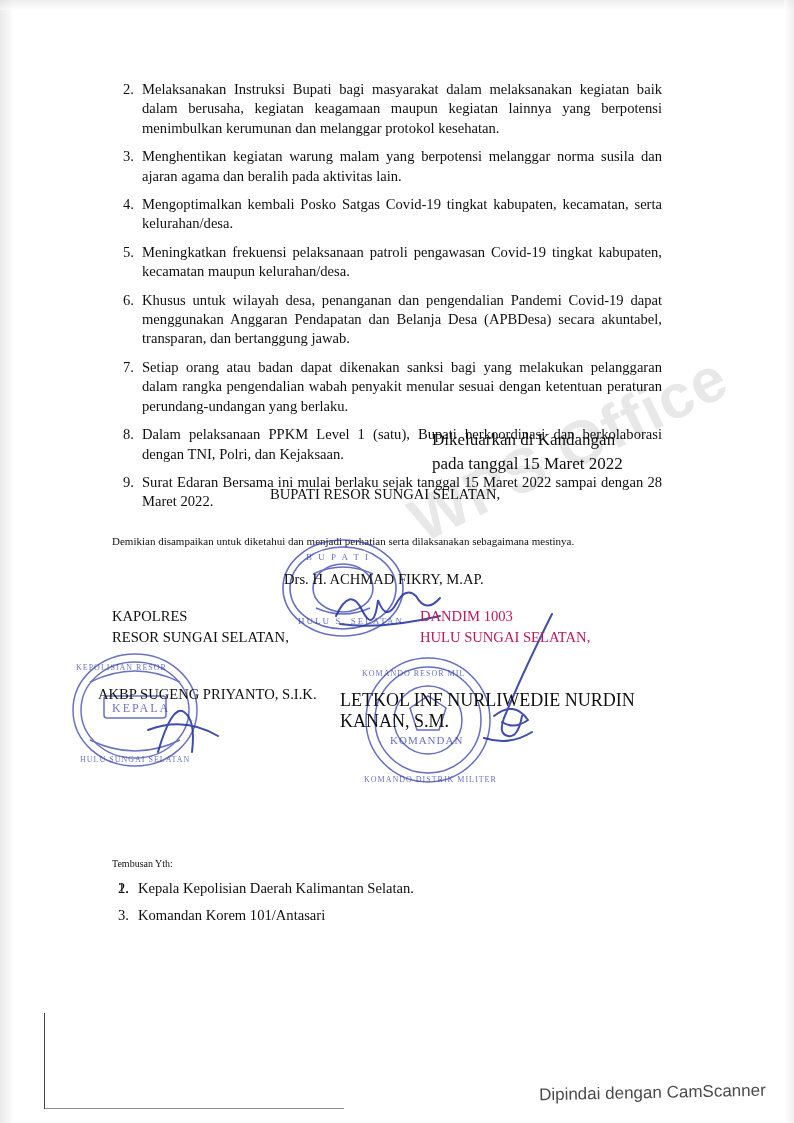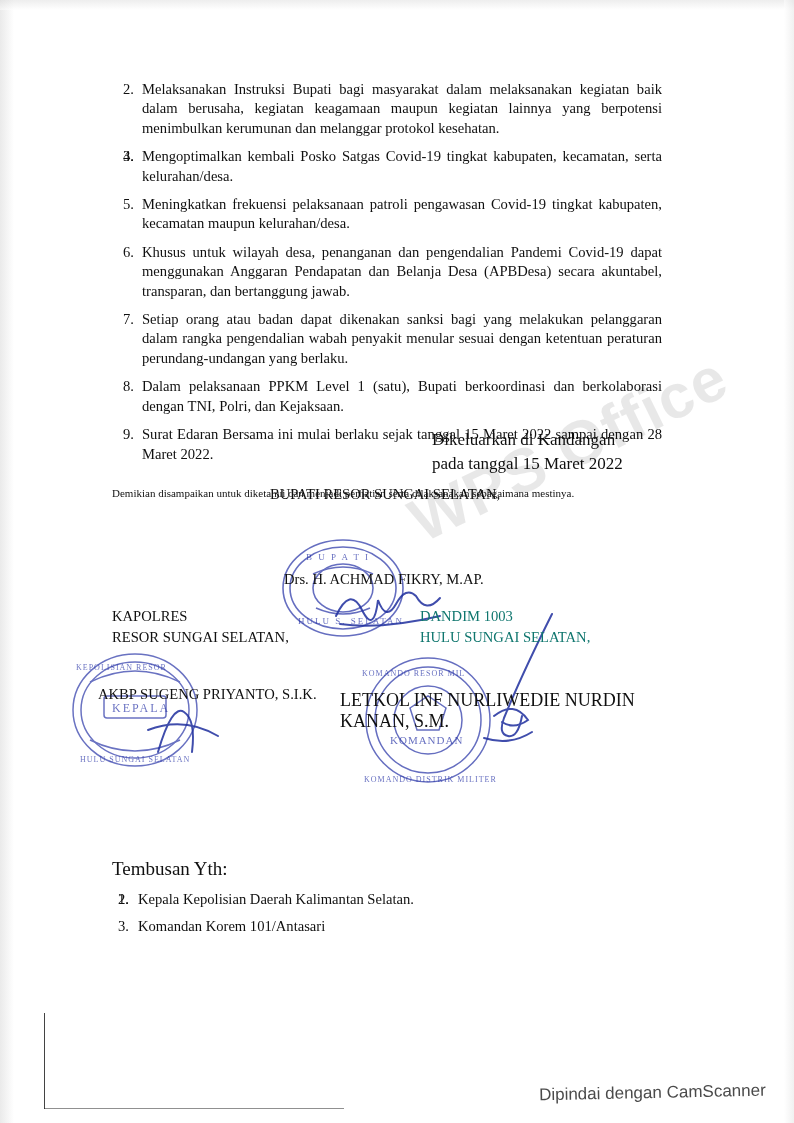--- a/index.html
+++ b/index.html
@@ -142,39 +142,39 @@
     top: 258px;
     font-size: 14.6px;
     color: #101010;
   }
   .right-sign {
     position: absolute;
     left: 308px;
     top: 178px;
     font-size: 14.6px;
     line-height: 1.42;
-    color: #0f766e;
+    color: #be185d;
     white-space: pre-line;
   }
   .right-name {
     position: absolute;
     left: 228px;
     top: 262px;
     font-size: 18px;
     color: #101010;
   }
 
   .cc-block {
     position: absolute;
     left: 112px;
     top: 858px;
     width: 500px;
   }
   .cc-title {
-    font-size: 19px;
+    font-size: 10px;
     color: #101010;
     margin-bottom: 11px;
   }
   ol.cc-list {
     list-style: none;
     margin: 0;
     padding: 0;
   }
   ol.cc-list li {
     position: relative;
@@ -245,20 +245,21 @@
   <div class="scan-fold2"></div>
 
   <div class="content">
     <ol class="numbered">
       <li>
         <span class="num">2.</span>
         <span>Melaksanakan Instruksi Bupati bagi masyarakat dalam melaksanakan kegiatan baik dalam berusaha, kegiatan keagamaan maupun kegiatan lainnya yang berpotensi menimbulkan kerumunan dan melanggar protokol kesehatan.</span>
       </li>
       <li>
         <span class="num">3.</span>
+        <span>Menghentikan kegiatan warung malam yang berpotensi melanggar norma susila dan ajaran agama dan beralih pada aktivitas lain.</span>
       </li>
       <li>
         <span class="num">4.</span>
         <span>Mengoptimalkan kembali Posko Satgas Covid-19 tingkat kabupaten, kecamatan, serta kelurahan/desa.</span>
       </li>
       <li>
         <span class="num">5.</span>
         <span>Meningkatkan frekuensi pelaksanaan patroli pengawasan Covid-19 tingkat kabupaten, kecamatan maupun kelurahan/desa.</span>
       </li>
       <li>

